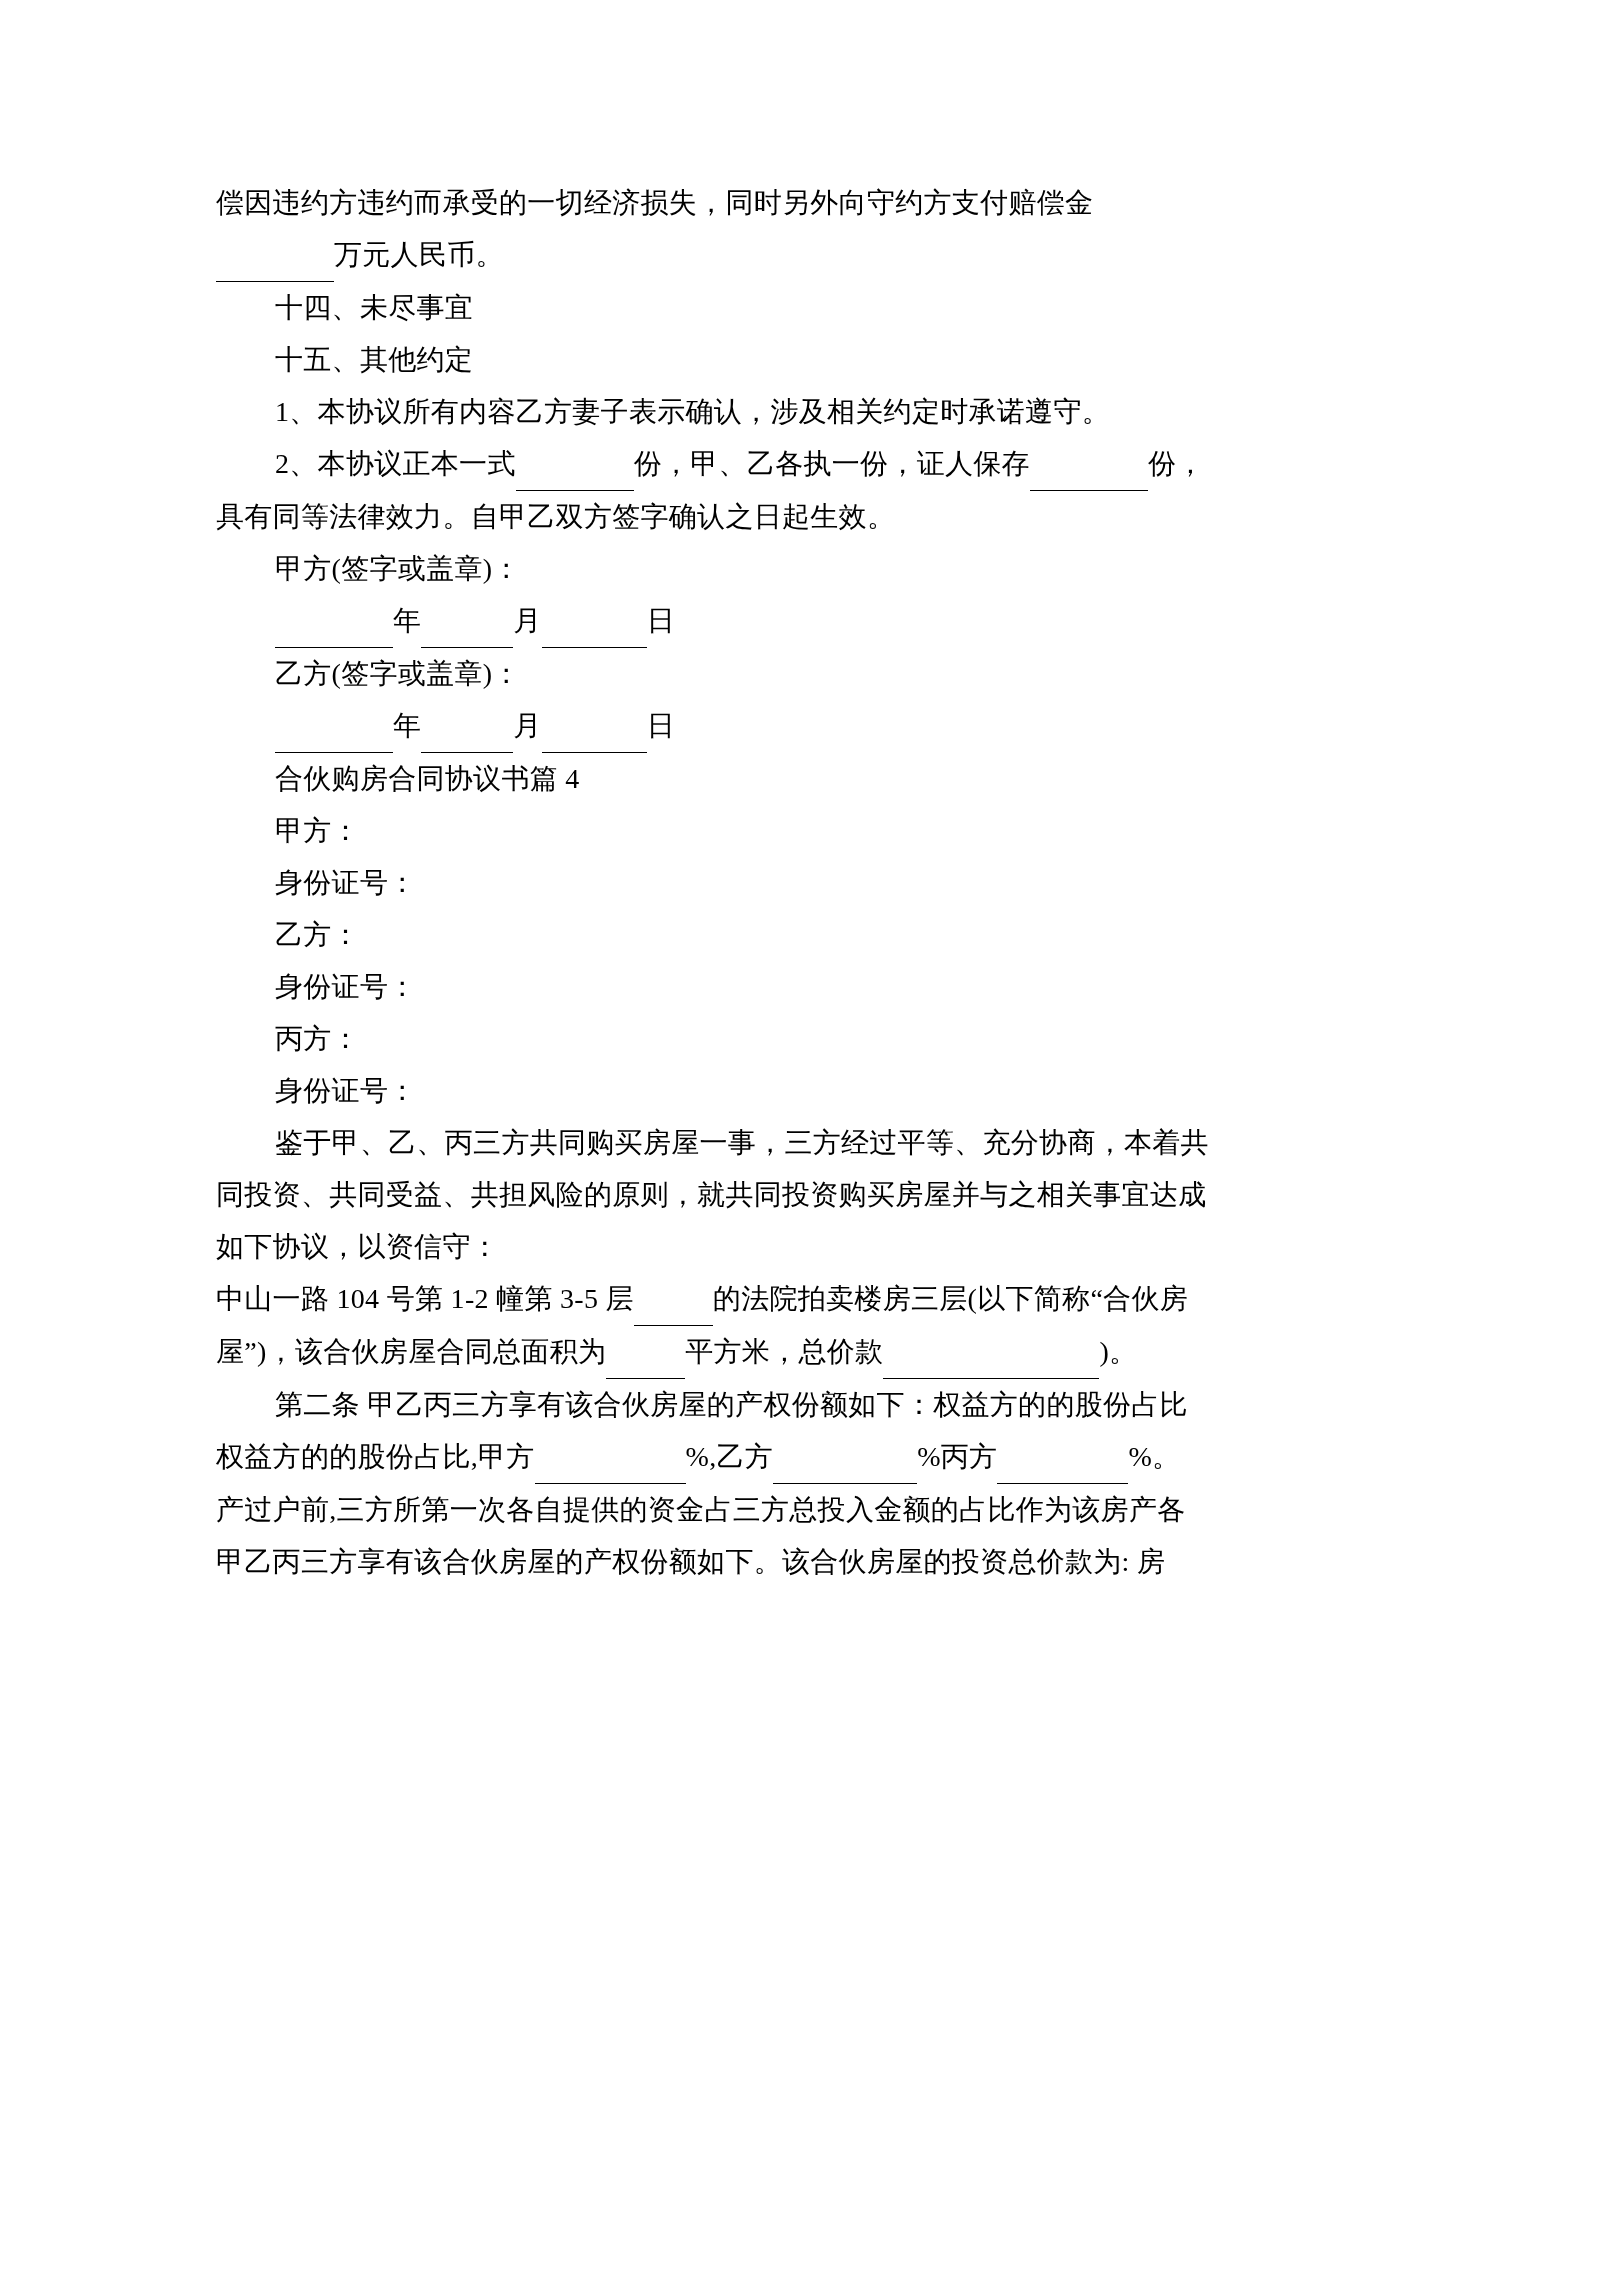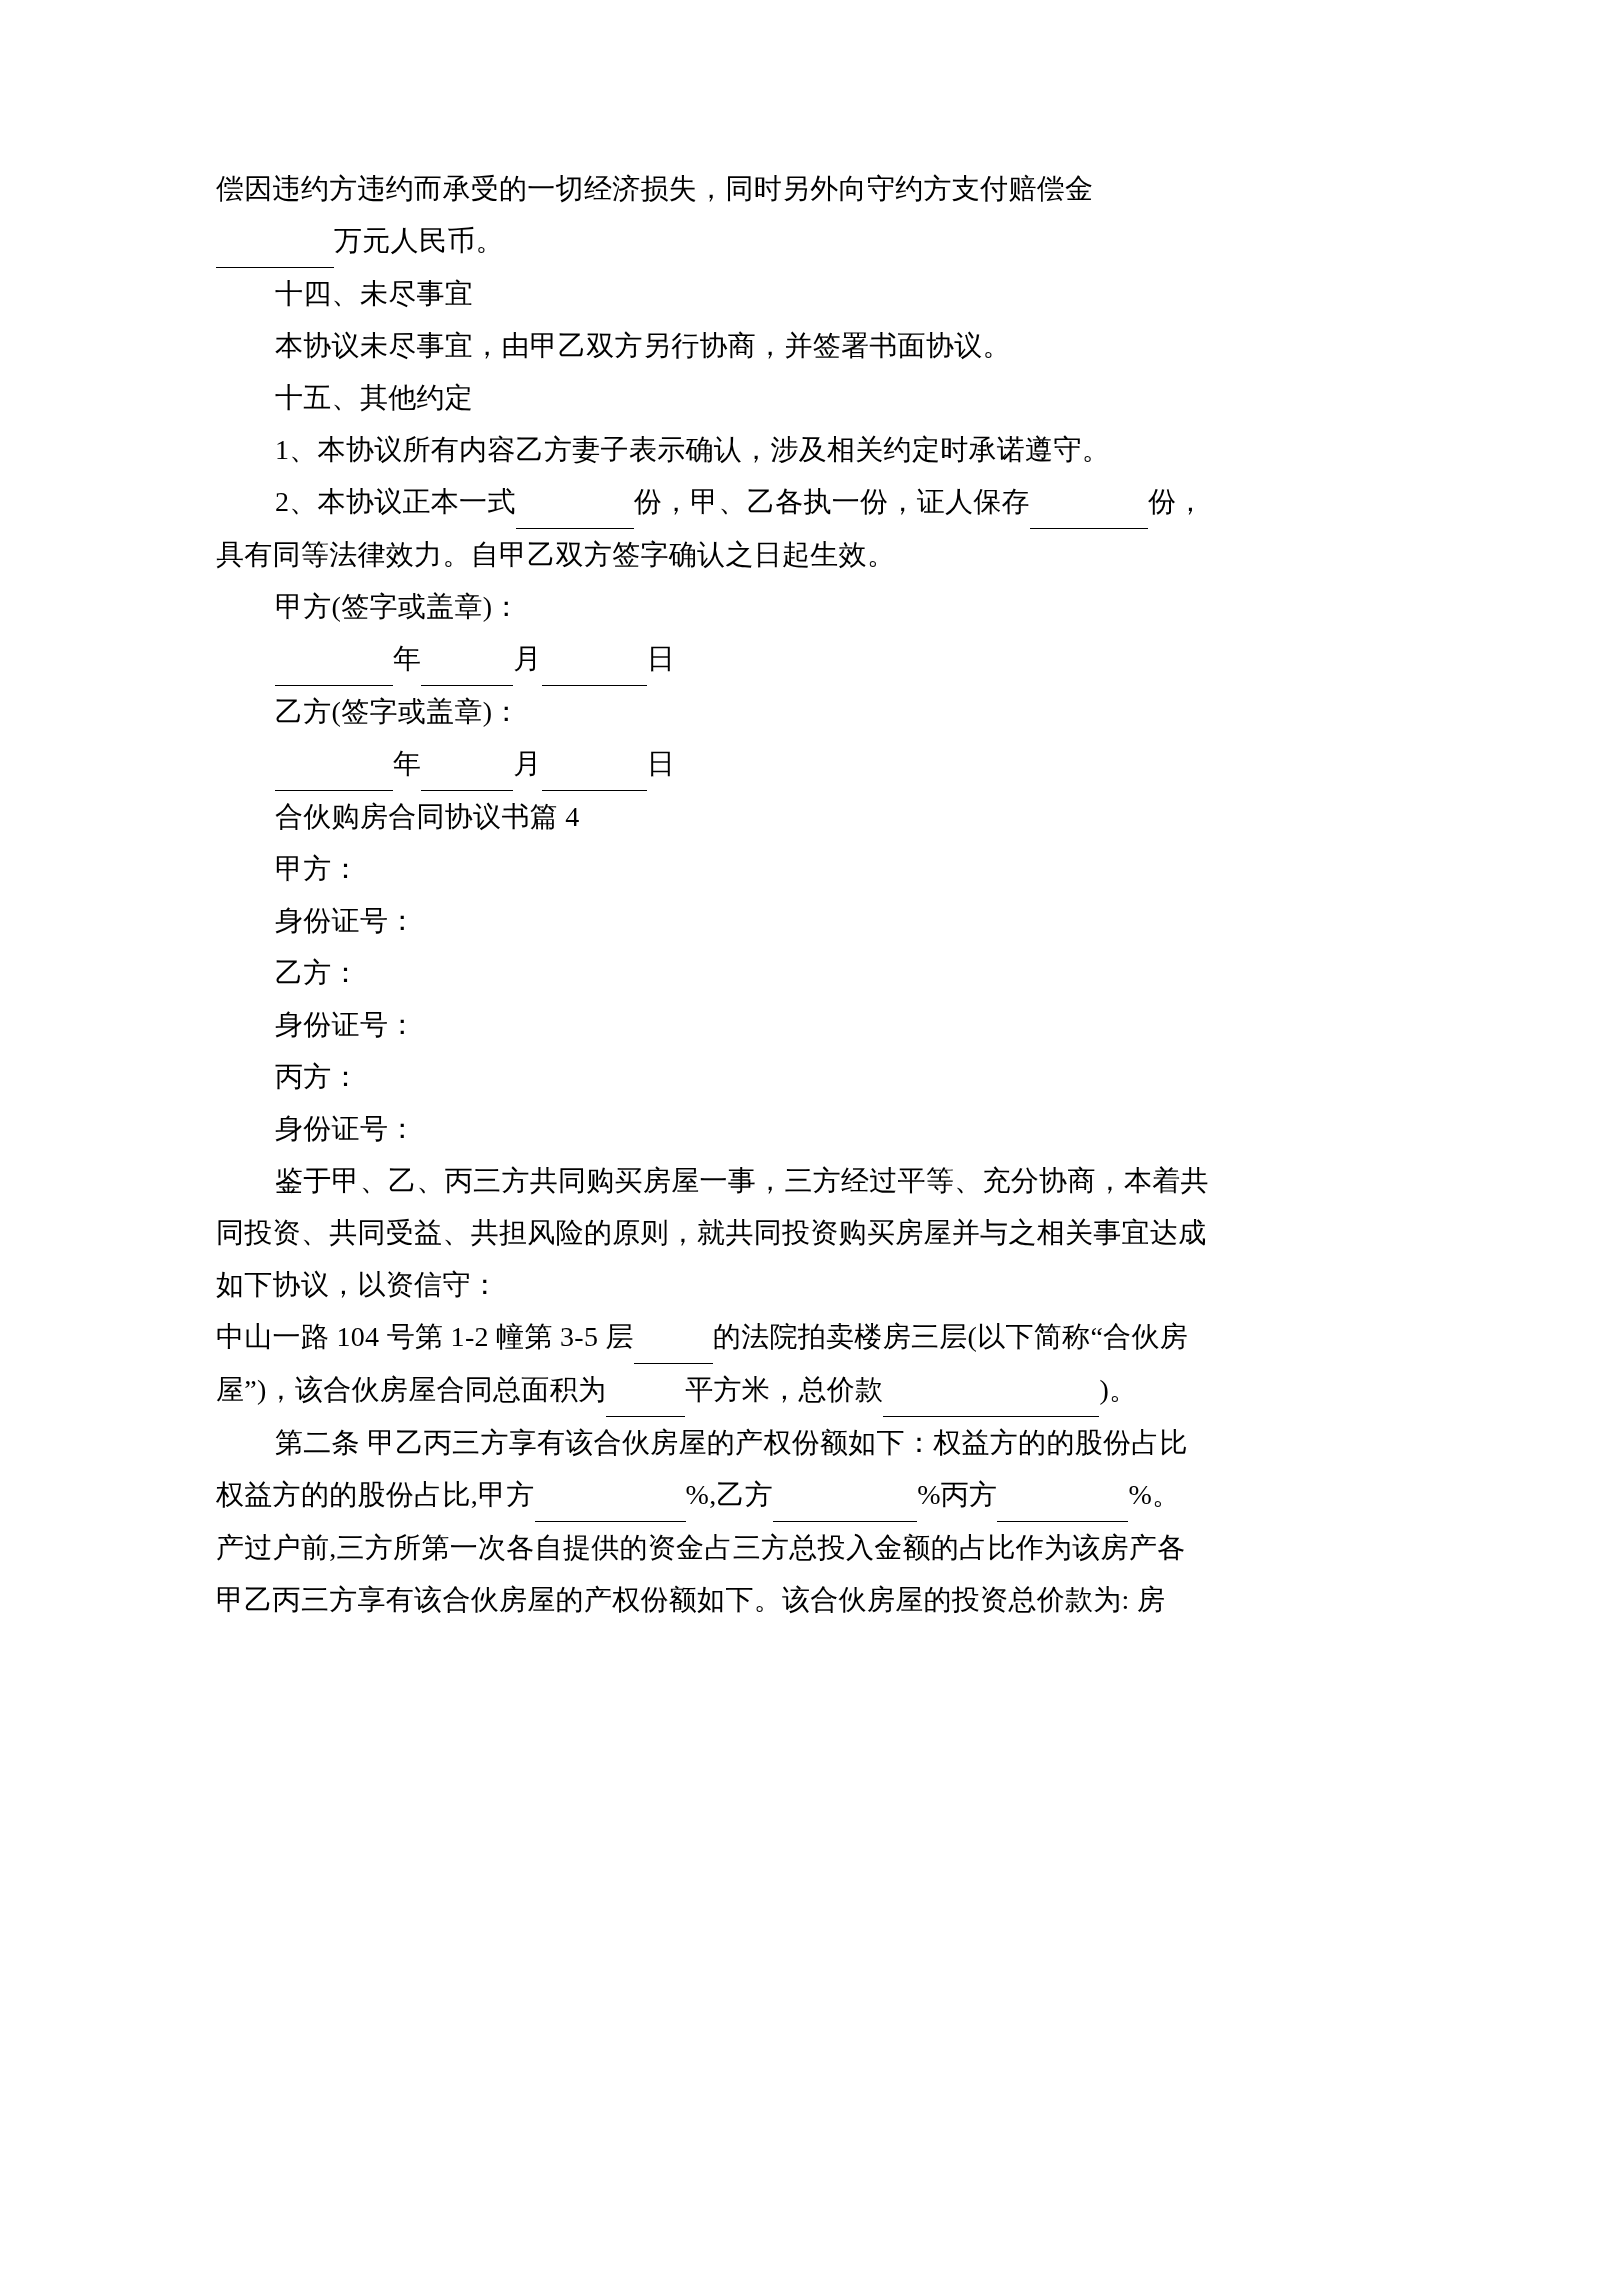--- a/index.html
+++ b/index.html
@@ -19,21 +19,21 @@
     left: 0;
     top: 0;
     width: 1623px;
     height: 2295px;
     background: #ffffff;
     box-sizing: border-box;
   }
   .content {
     position: absolute;
     left: 216px;
-    top: 163px;
+    top: 177px;
     width: 1191px;
   }
   p {
     margin: 0 0 0 0;
     font-size: 28px;
     line-height: 52px;
     text-align: justify;
     text-justify: inter-ideograph;
     letter-spacing: 0.3px;
   }
@@ -56,21 +56,20 @@
   .u330 { width: 216px; }
 </style>
 </head>
 <body>
 
 <div class="page">
   <div class="content" id="doc-body">
       <p><span>偿因违约方违约而承受的一切经济损失，同时另外向守约方支付赔偿金</span></p>
       <p><span class="blank-l u180">&nbsp;</span><span>万元人民币。</span></p>
       <p class="indent"><span>十四、未尽事宜</span></p>
-      <p class="indent"><span>本协议未尽事宜，由甲乙双方另行协商，并签署书面协议。</span></p>
       <p class="indent"><span>十五、其他约定</span></p>
       <p class="indent"><span>1、本协议所有内容乙方妻子表示确认，涉及相关约定时承诺遵守。</span></p>
       <p class="indent"><span>2、本协议正本一式</span><span class="blank-l u180">&nbsp;</span><span>份，甲、乙各执一份，证人保存</span><span class="blank-l u180">&nbsp;</span><span>份，</span></p>
       <p><span>具有同等法律效力。自甲乙双方签字确认之日起生效。</span></p>
       <p class="indent"><span>甲方(签字或盖章)：</span></p>
       <p class="indent"><span class="blank-l u180">&nbsp;</span><span>年</span><span class="blank-l u140">&nbsp;</span><span>月</span><span class="blank-l u160">&nbsp;</span><span>日</span></p>
       <p class="indent"><span>乙方(签字或盖章)：</span></p>
       <p class="indent"><span class="blank-l u180">&nbsp;</span><span>年</span><span class="blank-l u140">&nbsp;</span><span>月</span><span class="blank-l u160">&nbsp;</span><span>日</span></p>
       <p class="indent"><span>合伙购房合同协议书篇 4</span></p>
       <p class="indent"><span>甲方：</span></p>

